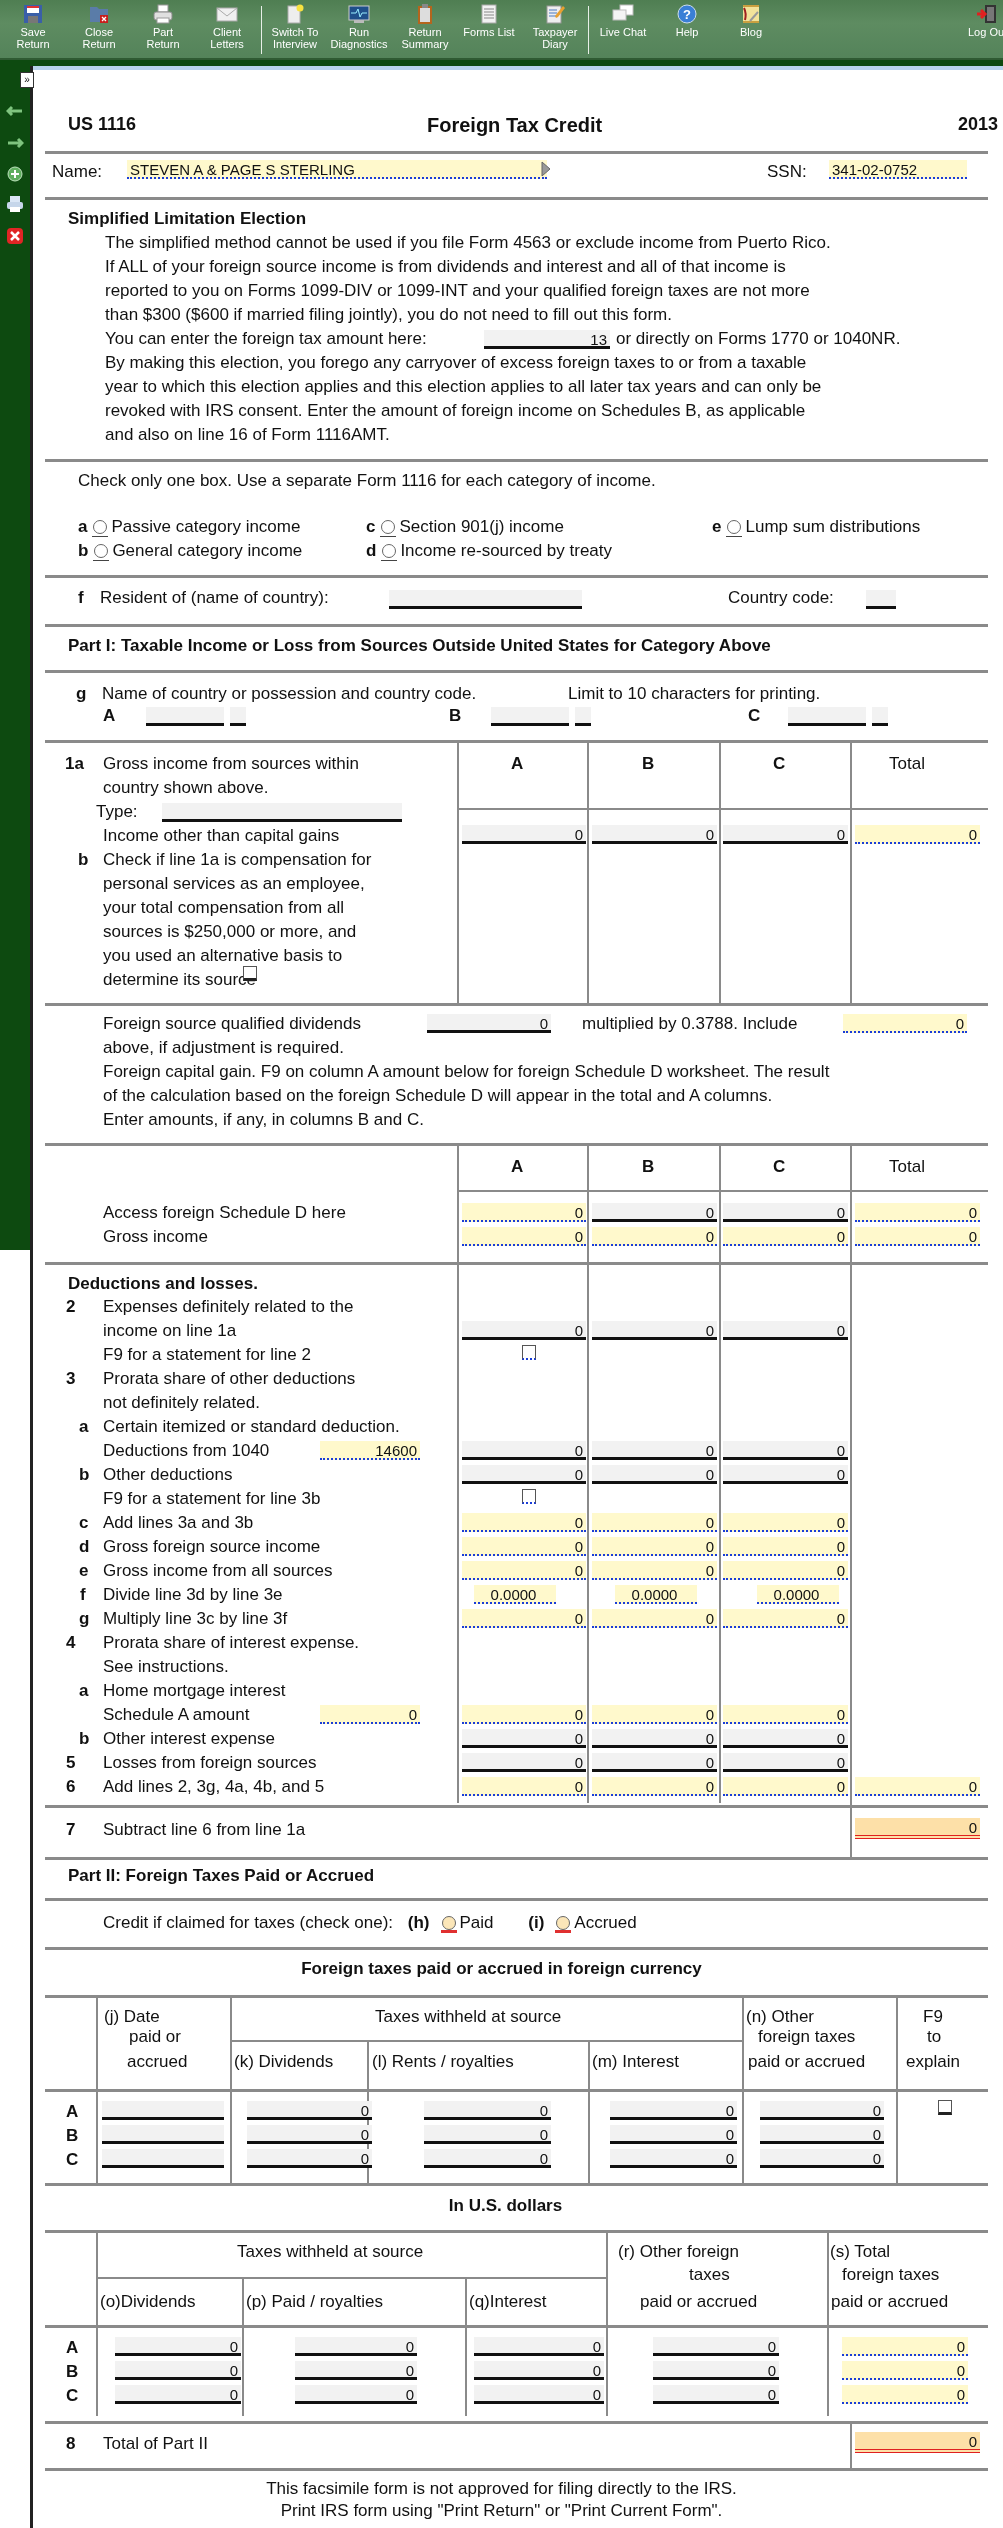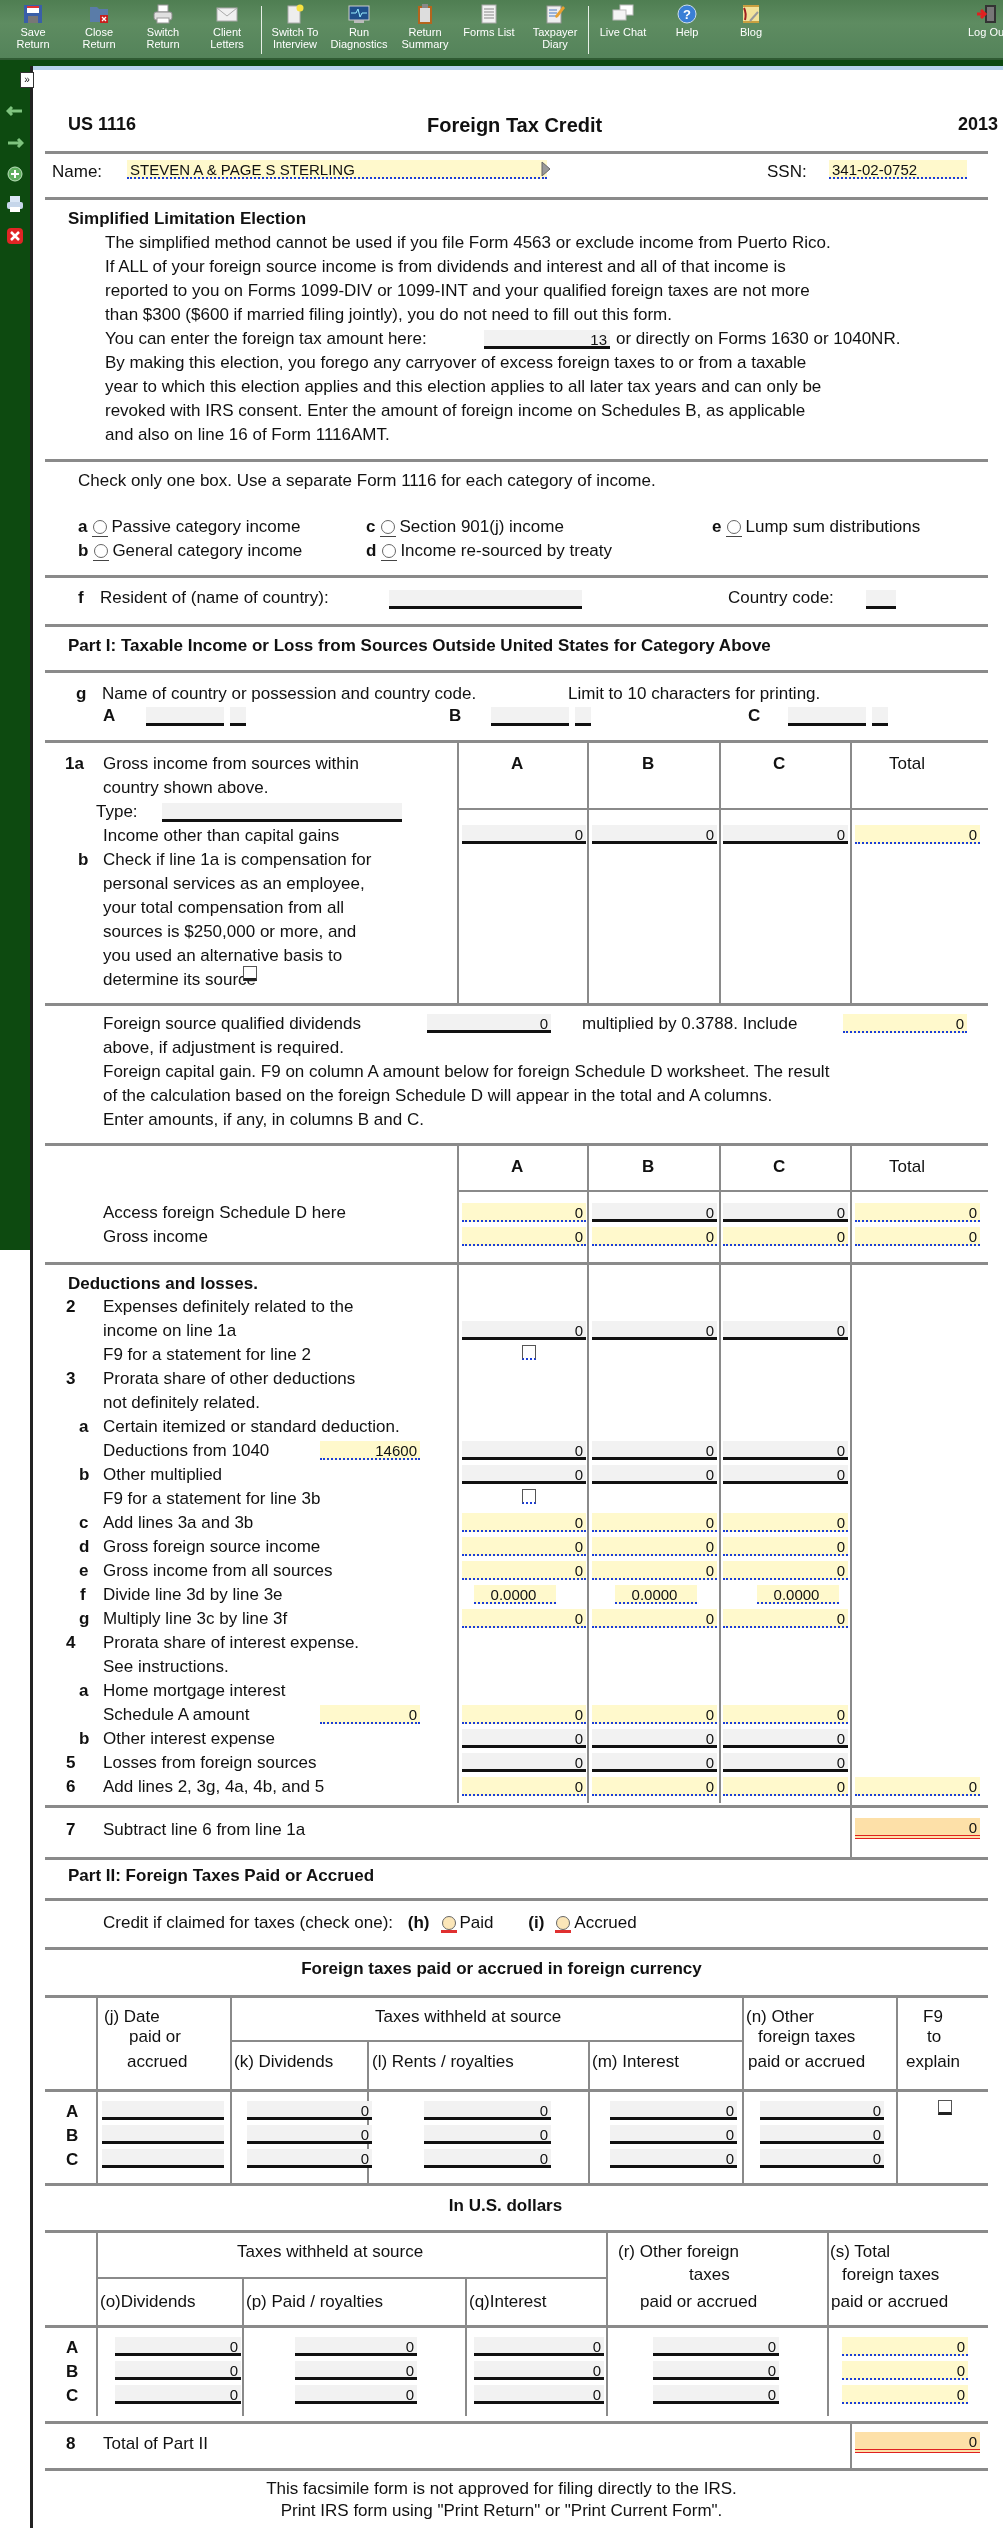--- a/index.html
+++ b/index.html
@@ -62,21 +62,21 @@
         <path d="M14 13l4 4M18 13l-4 4" stroke="#fff" stroke-width="1.3"></path>
       </svg>
     <span>Close</span><br><span>Return</span>
   </div>
   <div class="tb-btn" style="left:130px">
     <svg class="tb-icon" viewBox="0 0 22 20">
         <rect x="6" y="1" width="10" height="7" fill="#fff" stroke="#999"></rect>
         <rect x="2" y="8" width="18" height="8" rx="2" fill="#e0e0e0" stroke="#888"></rect>
         <rect x="5" y="14" width="12" height="5" fill="#fff" stroke="#999"></rect>
       </svg>
-    <span>Switch</span><br><span>Return</span>
+    <span>Part</span><br><span>Return</span>
   </div>
   <div class="tb-btn" style="left:194px">
     <svg class="tb-icon" viewBox="0 0 22 20">
         <rect x="1" y="4" width="20" height="13" fill="#f0f0f0" stroke="#aaa"></rect>
         <path d="M1 4l10 8 10-8" fill="none" stroke="#aaa"></path>
       </svg>
     <span>Client</span><br><span>Letters</span>
   </div>
   <div class="tb-sep" style="left:261px"></div>
   <div class="tb-btn" style="left:262px">
@@ -192,21 +192,21 @@
 <div class="field f-yellow f-left" style="left:829px; top:160px; width:138px">341-02-0752</div>
 <div class="hr" style="top:197px"></div>
 
 <div class="txt b" style="left:68px; top:207px">Simplified Limitation Election</div>
 <div class="txt" style="left:105px; top:231px">The simplified method cannot be used if you file Form 4563 or exclude income from Puerto Rico.</div>
 <div class="txt" style="left:105px; top:255px">If ALL of your foreign source income is from dividends and interest and all of that income is</div>
 <div class="txt" style="left:105px; top:279px">reported to you on Forms 1099-DIV or 1099-INT and your qualified foreign taxes are not more</div>
 <div class="txt" style="left:105px; top:303px">than $300  ($600 if married filing jointly),  you do not need to fill out this form.</div>
 <div class="txt" style="left:105px; top:327px">You can enter the foreign tax amount here:</div>
 <div class="field f-gray" style="left:484px; top:330px; width:126px">13</div>
-<div class="txt" style="left:616px; top:327px">or directly on Forms 1630 or 1040NR.</div>
+<div class="txt" style="left:616px; top:327px">or directly on Forms 1770 or 1040NR.</div>
 <div class="txt" style="left:105px; top:351px">By making this election,  you forego any carryover of excess foreign taxes to or from a taxable</div>
 <div class="txt" style="left:105px; top:375px">year to which this election applies and this election applies to all later tax years and can only be</div>
 <div class="txt" style="left:105px; top:399px">revoked with IRS consent.  Enter the amount of foreign income on Schedules B,  as applicable</div>
 <div class="txt" style="left:105px; top:423px">and also on line 16 of Form 1116AMT.</div>
 <div class="hr" style="top:459px"></div>
 
 <div class="txt" style="left:78px; top:469px">Check only one box.  Use a separate Form 1116 for each category of income.</div>
 <div class="txt" style="left:78px; top:515px"><span class="b">a</span><span class="radio"></span><span>Passive category income</span></div>
 <div class="txt" style="left:78px; top:539px"><span class="b">b</span><span class="radio"></span><span>General category income</span></div>
 <div class="txt" style="left:366px; top:515px"><span class="b">c</span><span class="radio"></span><span>Section 901(j) income</span></div>
@@ -315,21 +315,21 @@
 <div class="txt" style="left:103px; top:1367px">Prorata share of other deductions</div>
 <div class="txt" style="left:103px; top:1391px">not definitely related.</div>
 <div class="txt b" style="left:79px; top:1415px">a</div>
 <div class="txt" style="left:103px; top:1415px">Certain itemized or standard deduction.</div>
 <div class="txt" style="left:103px; top:1439px">Deductions from 1040</div>
 <div class="field f-yellow" style="left:320px; top:1441px; width:100px">14600</div>
 <div class="field f-gray" style="left:462px; top:1441px; width:124px">0</div>
 <div class="field f-gray" style="left:592px; top:1441px; width:125px">0</div>
 <div class="field f-gray" style="left:723px; top:1441px; width:125px">0</div>
 <div class="txt b" style="left:79px; top:1463px">b</div>
-<div class="txt" style="left:103px; top:1463px">Other multiplied</div>
+<div class="txt" style="left:103px; top:1463px">Other deductions</div>
 <div class="field f-gray" style="left:462px; top:1465px; width:124px">0</div>
 <div class="field f-gray" style="left:592px; top:1465px; width:125px">0</div>
 <div class="field f-gray" style="left:723px; top:1465px; width:125px">0</div>
 <div class="txt" style="left:103px; top:1487px">F9 for a statement for line 3b</div>
 <div class="chk chk-blue" style="left:522px; top:1489px"></div>
 <div class="txt b" style="left:79px; top:1511px">c</div>
 <div class="txt" style="left:103px; top:1511px">Add lines 3a and 3b</div>
 <div class="field f-yellow" style="left:462px; top:1513px; width:124px">0</div>
 <div class="field f-yellow" style="left:592px; top:1513px; width:125px">0</div>
 <div class="field f-yellow" style="left:723px; top:1513px; width:125px">0</div>

